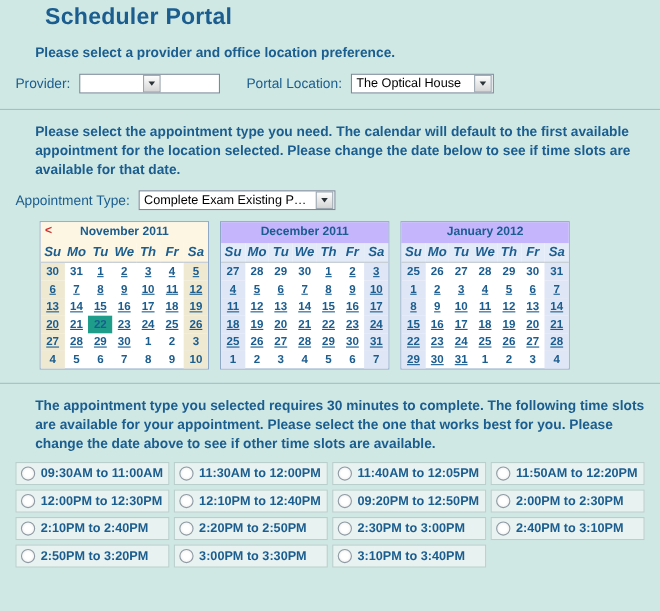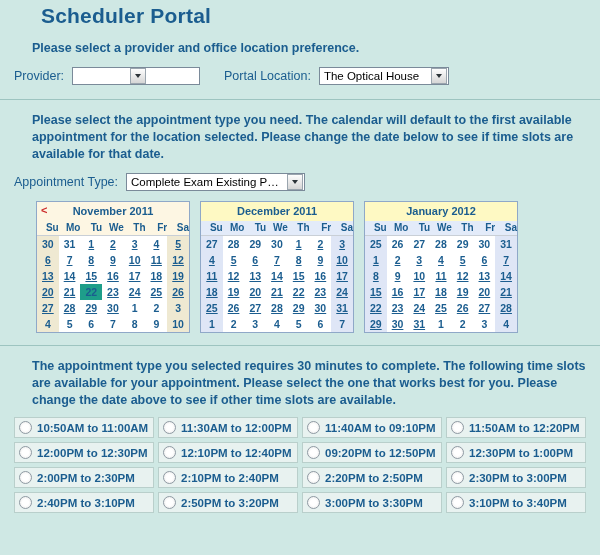--- a/index.html
+++ b/index.html
@@ -105,42 +105,43 @@
   .cal-head {
     background: #fdf6e3;
     color: #1b5d8f;
     font-weight: bold;
     text-align: center;
     font-size: 11px;
     padding: 3px 2px;
     position: relative;
     line-height: 13px;
   }
-  .cal-head.blue { background: #fef9c3; }
+  .cal-head.blue { background: #c4b5fd; }
   .cal-nav {
     position: absolute;
     top: 2px;
     font-weight: bold;
     color: #cc2b2b;
     font-size: 11px;
     cursor: pointer;
   }
   .cal-nav.prev { left: 4px; }
   table.caltab {
     border-collapse: collapse;
     width: 100%;
   }
   table.caltab th {
     background: #fdf6e3;
     color: #1b5d8f;
-    font-size: 10px;
+    font-size: 12px;
     font-weight: bold;
     padding: 1px 0 2px 0;
-    text-align: right;
+    text-align: center;
     border-bottom: 1px solid #c9cfd6;
+    font-style: italic;
   }
   .cal.blue table.caltab th { background: #e3ebf9; }
   table.caltab td {
     text-align: center;
     font-size: 10.5px;
     padding: 1px 0;
     width: 14.2%;
     color: #1b5d8f;
     font-weight: bold;
     height: 14px;
@@ -445,52 +446,48 @@
     </div>
   </div>
 
 <div class="divider" style="margin-top:12px"></div>
 
 <div class="instruct">The appointment type you selected requires 30 minutes to complete. The following time slots are available for your appointment. Please select the one that works best for you. Please change the date above to see if other time slots are available.</div>
 
 <div class="slots" id="slots">
     <div class="slot">
       <span class="radio"></span>
-      <span>10:50AM to 11:00AM</span>
+      <span>09:30AM to 11:00AM</span>
     </div>
     <div class="slot">
       <span class="radio"></span>
       <span>11:30AM to 12:00PM</span>
     </div>
     <div class="slot">
       <span class="radio"></span>
-      <span>11:40AM to 09:10PM</span>
+      <span>11:40AM to 12:05PM</span>
     </div>
     <div class="slot">
       <span class="radio"></span>
       <span>11:50AM to 12:20PM</span>
     </div>
     <div class="slot">
       <span class="radio"></span>
       <span>12:00PM to 12:30PM</span>
     </div>
     <div class="slot">
       <span class="radio"></span>
       <span>12:10PM to 12:40PM</span>
     </div>
     <div class="slot">
       <span class="radio"></span>
       <span>09:20PM to 12:50PM</span>
     </div>
     <div class="slot">
       <span class="radio"></span>
-      <span>12:30PM to 1:00PM</span>
-    </div>
-    <div class="slot">
-      <span class="radio"></span>
       <span>2:00PM to 2:30PM</span>
     </div>
     <div class="slot">
       <span class="radio"></span>
       <span>2:10PM to 2:40PM</span>
     </div>
     <div class="slot">
       <span class="radio"></span>
       <span>2:20PM to 2:50PM</span>
     </div>

